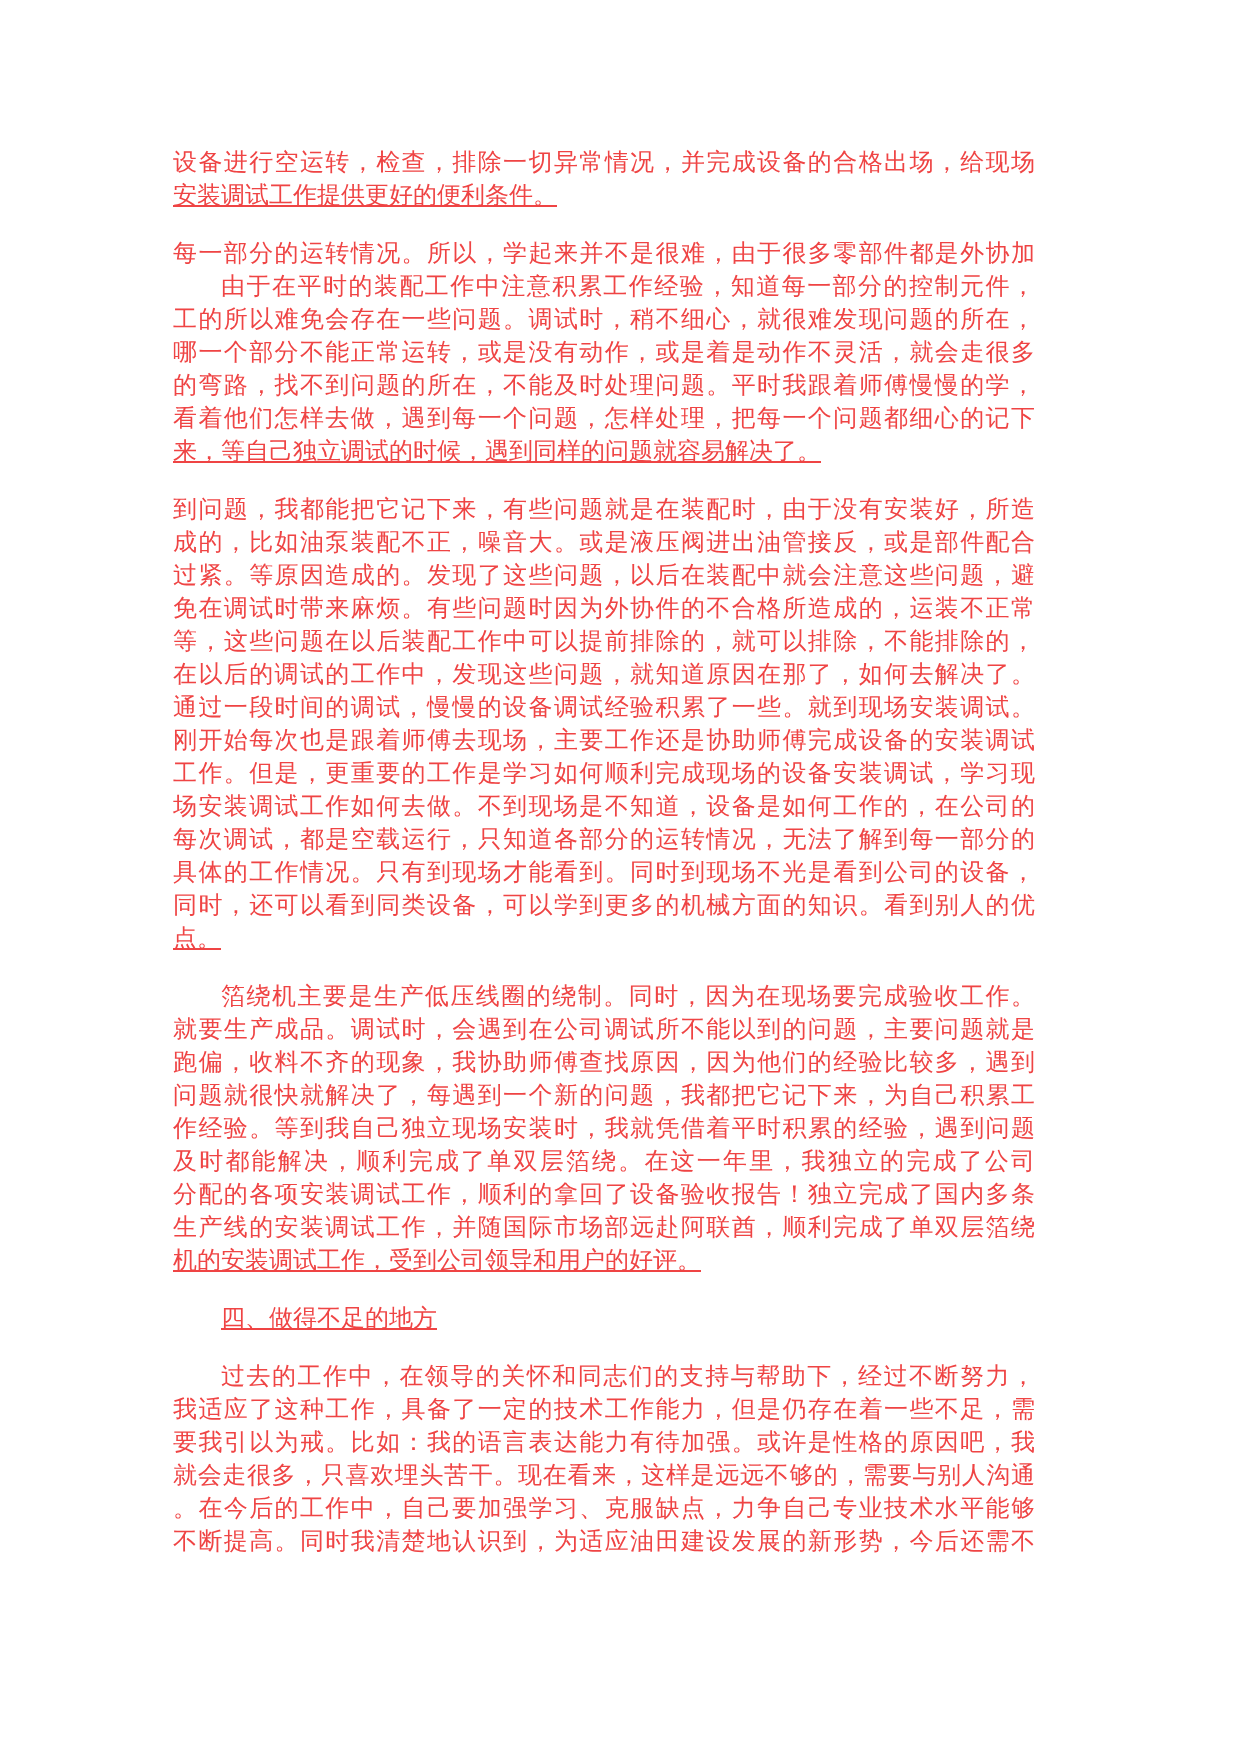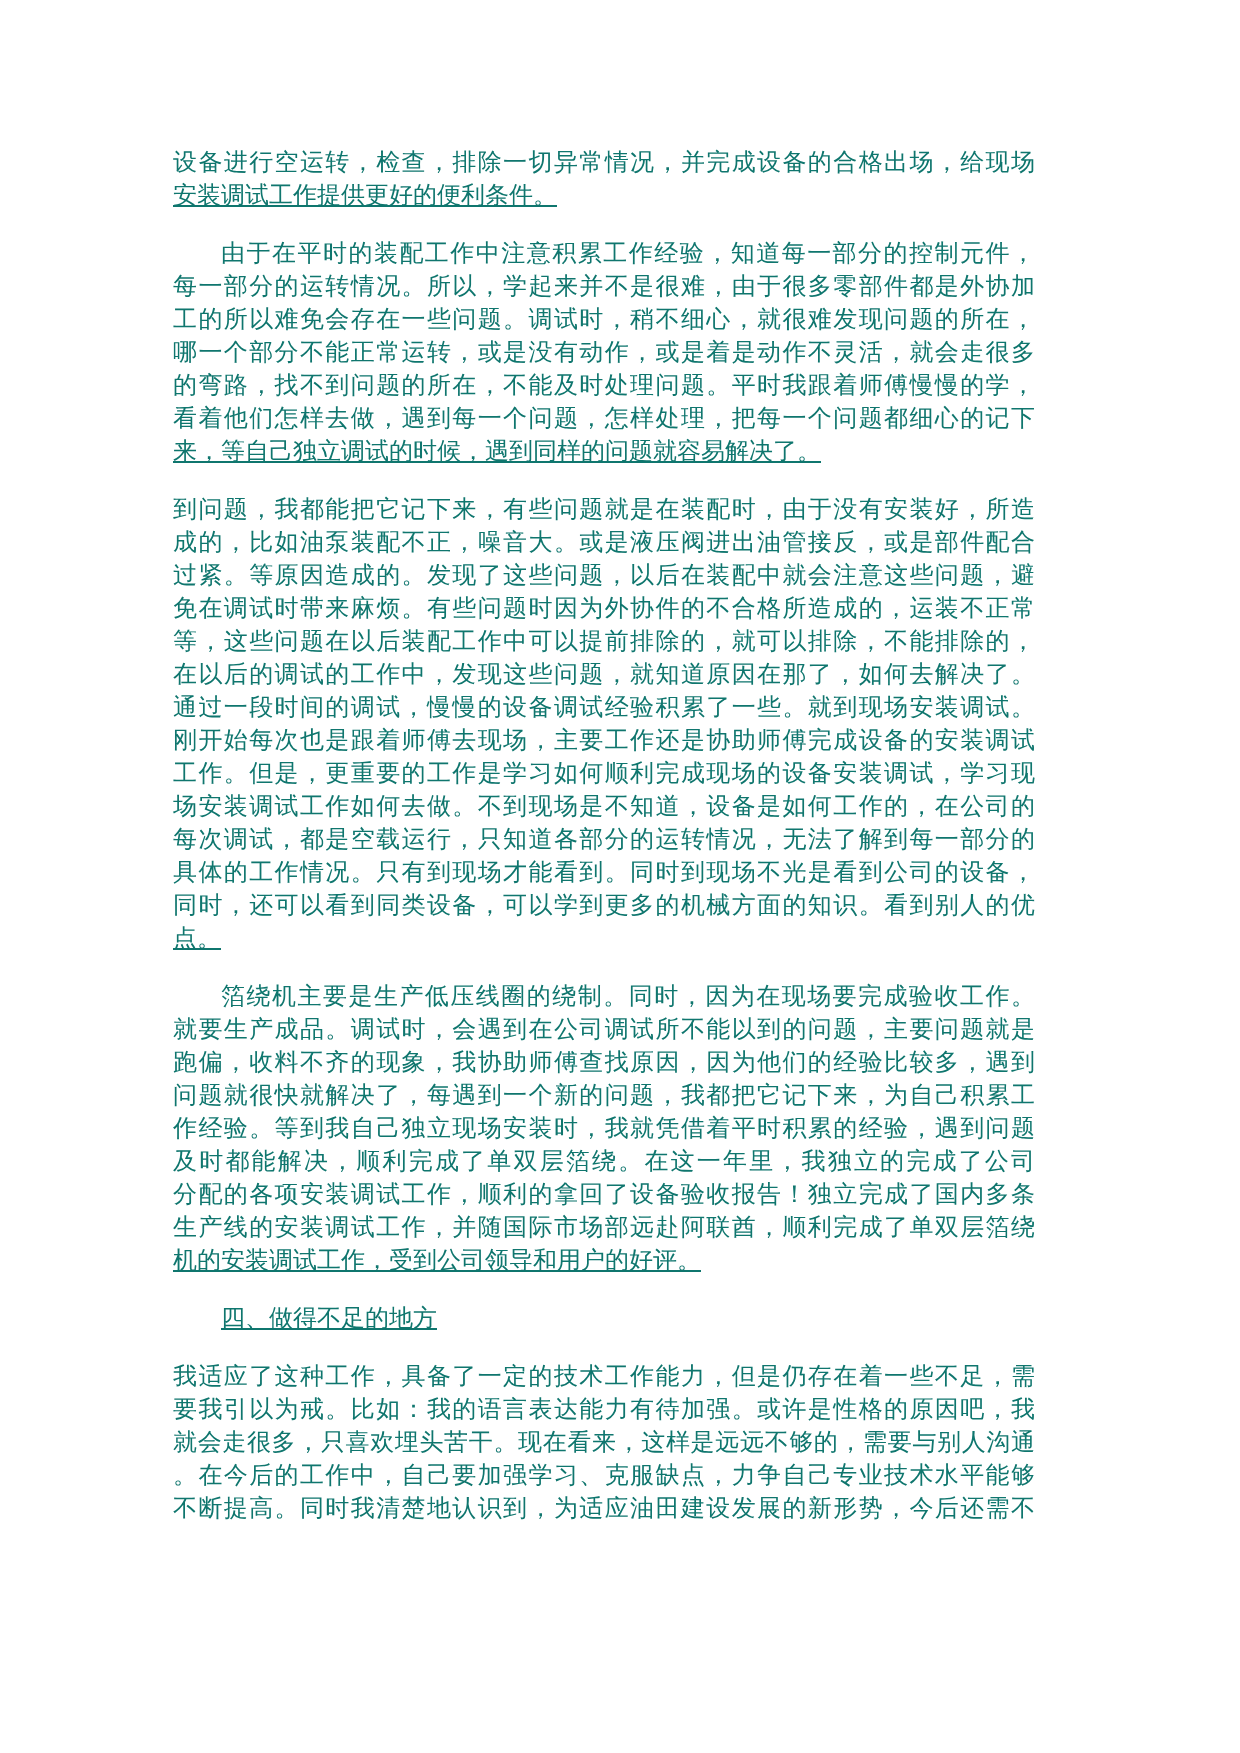--- a/index.html
+++ b/index.html
@@ -53,28 +53,28 @@
     text-indent: 2em;
   }
   .para.heading .line {
     text-align-last: left;
   }
 </style>
 </head>
 <body>
 
 <div class="doc-page">
-  <div class="doc-body" style="color: #0f766e;">
+  <div class="doc-body" style="color: #ef4444;">
       <div class="para">
         <div class="line first">设备进行空运转，检查，排除一切异常情况，并完成设备的合格出场，给现场</div>
         <div class="line last">安装调试工作提供更好的便利条件。</div>
       </div>
       <div class="para indent">
+        <div class="line">每一部分的运转情况。所以，学起来并不是很难，由于很多零部件都是外协加</div>
         <div class="line first">由于在平时的装配工作中注意积累工作经验，知道每一部分的控制元件，</div>
-        <div class="line">每一部分的运转情况。所以，学起来并不是很难，由于很多零部件都是外协加</div>
         <div class="line">工的所以难免会存在一些问题。调试时，稍不细心，就很难发现问题的所在，</div>
         <div class="line">哪一个部分不能正常运转，或是没有动作，或是着是动作不灵活，就会走很多</div>
         <div class="line">的弯路，找不到问题的所在，不能及时处理问题。平时我跟着师傅慢慢的学，</div>
         <div class="line">看着他们怎样去做，遇到每一个问题，怎样处理，把每一个问题都细心的记下</div>
         <div class="line last">来，等自己独立调试的时候，遇到同样的问题就容易解决了。</div>
       </div>
       <div class="para indent">
         <div class="line">到问题，我都能把它记下来，有些问题就是在装配时，由于没有安装好，所造</div>
         <div class="line">成的，比如油泵装配不正，噪音大。或是液压阀进出油管接反，或是部件配合</div>
         <div class="line">过紧。等原因造成的。发现了这些问题，以后在装配中就会注意这些问题，避</div>
@@ -98,20 +98,21 @@
         <div class="line">作经验。等到我自己独立现场安装时，我就凭借着平时积累的经验，遇到问题</div>
         <div class="line">及时都能解决，顺利完成了单双层箔绕。在这一年里，我独立的完成了公司</div>
         <div class="line">分配的各项安装调试工作，顺利的拿回了设备验收报告！独立完成了国内多条</div>
         <div class="line">生产线的安装调试工作，并随国际市场部远赴阿联酋，顺利完成了单双层箔绕</div>
         <div class="line last">机的安装调试工作，受到公司领导和用户的好评。</div>
       </div>
       <div class="para indent heading">
         <div class="line first last">四、做得不足的地方</div>
       </div>
       <div class="para indent">
+        <div class="line first">过去的工作中，在领导的关怀和同志们的支持与帮助下，经过不断努力，</div>
         <div class="line">我适应了这种工作，具备了一定的技术工作能力，但是仍存在着一些不足，需</div>
         <div class="line">要我引以为戒。比如：我的语言表达能力有待加强。或许是性格的原因吧，我</div>
         <div class="line">就会走很多，只喜欢埋头苦干。现在看来，这样是远远不够的，需要与别人沟通</div>
         <div class="line">。在今后的工作中，自己要加强学习、克服缺点，力争自己专业技术水平能够</div>
         <div class="line">不断提高。同时我清楚地认识到，为适应油田建设发展的新形势，今后还需不</div>
       </div>
     </div>
 </div>
 
 </body></html>

